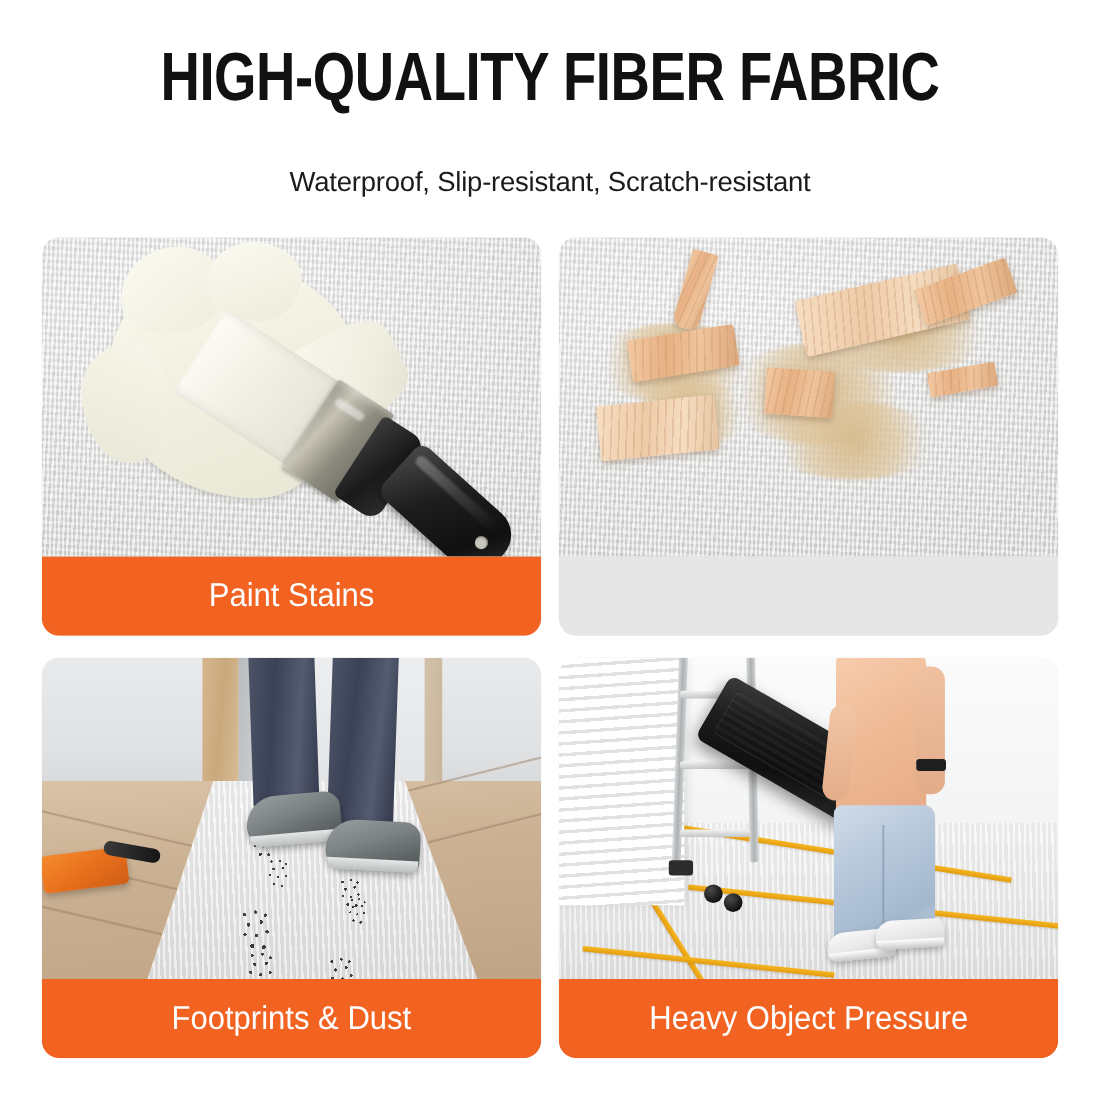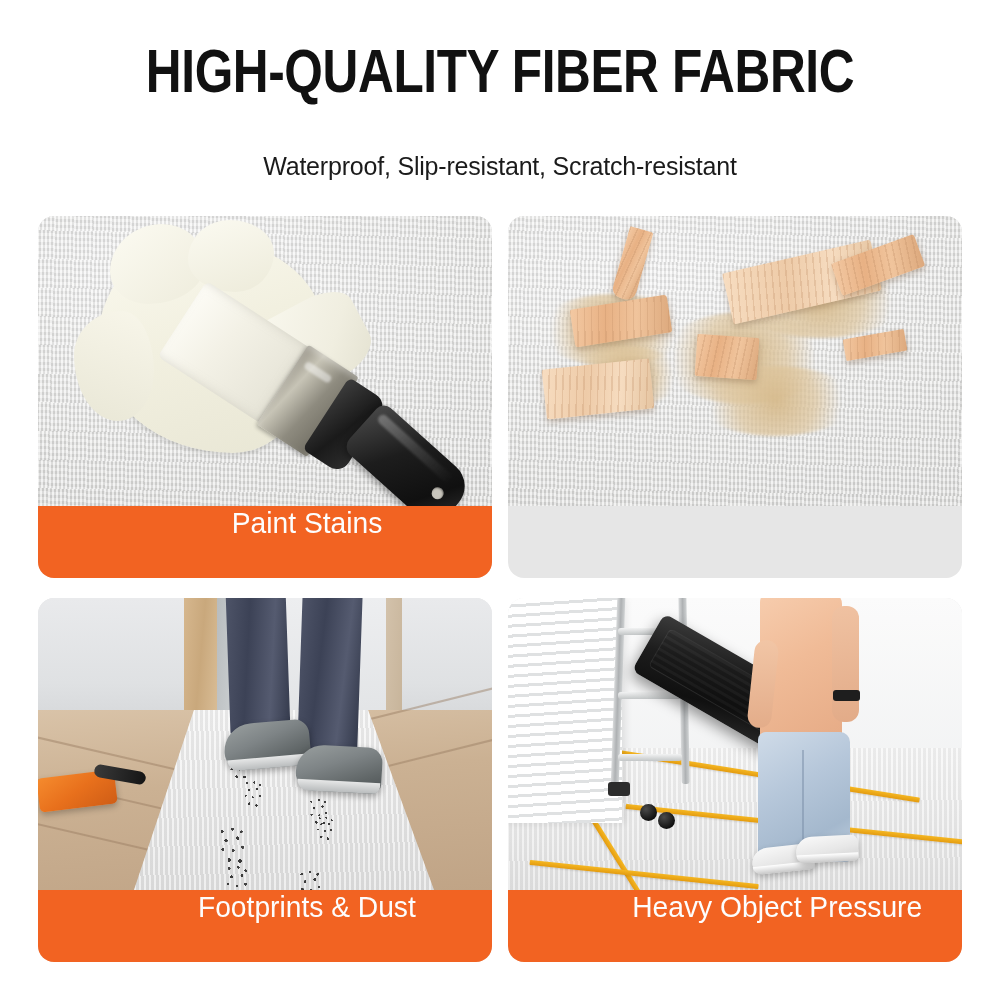--- a/index.html
+++ b/index.html
@@ -38,24 +38,23 @@
   .card.c1{left:0;}
   .card.c2{left:470px;}
 
   .photo{position:absolute;left:0;top:0;width:100%;overflow:hidden;}
   .card.r1 .photo{height:290px;}
   .card.r2 .photo{height:292px;}
 
   .label{
     position:absolute;left:0;bottom:0;width:100%;
     background:#f26322;color:#fdfdfd;
-    display:flex;justify-content:center;
+    display:flex;align-items:center;justify-content:center;
     font-size:30px;letter-spacing:0px;font-weight:400;
     font-family:"Liberation Sans","DejaVu Sans",sans-serif;
-    padding-left:42px;
   }
   .card.r1 .label{height:72px;}
   .card.r2 .label{height:72px;}
   .label span{transform:scaleX(0.94);transform-origin:50% 50%;white-space:nowrap;}
 
   
   .fabric{
     position:absolute;inset:0;
     background:
       repeating-linear-gradient(92deg, rgba(255,255,255,.55) 0 2px, rgba(190,190,190,.25) 2px 4px),

